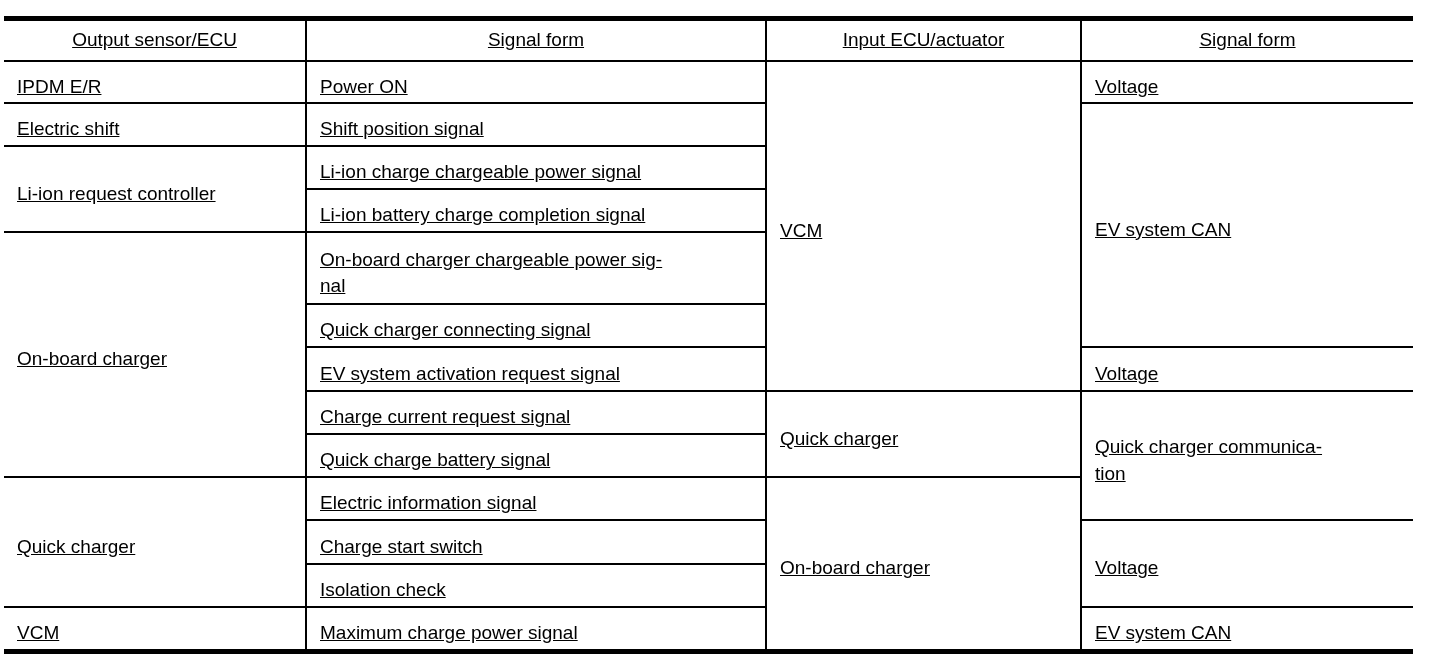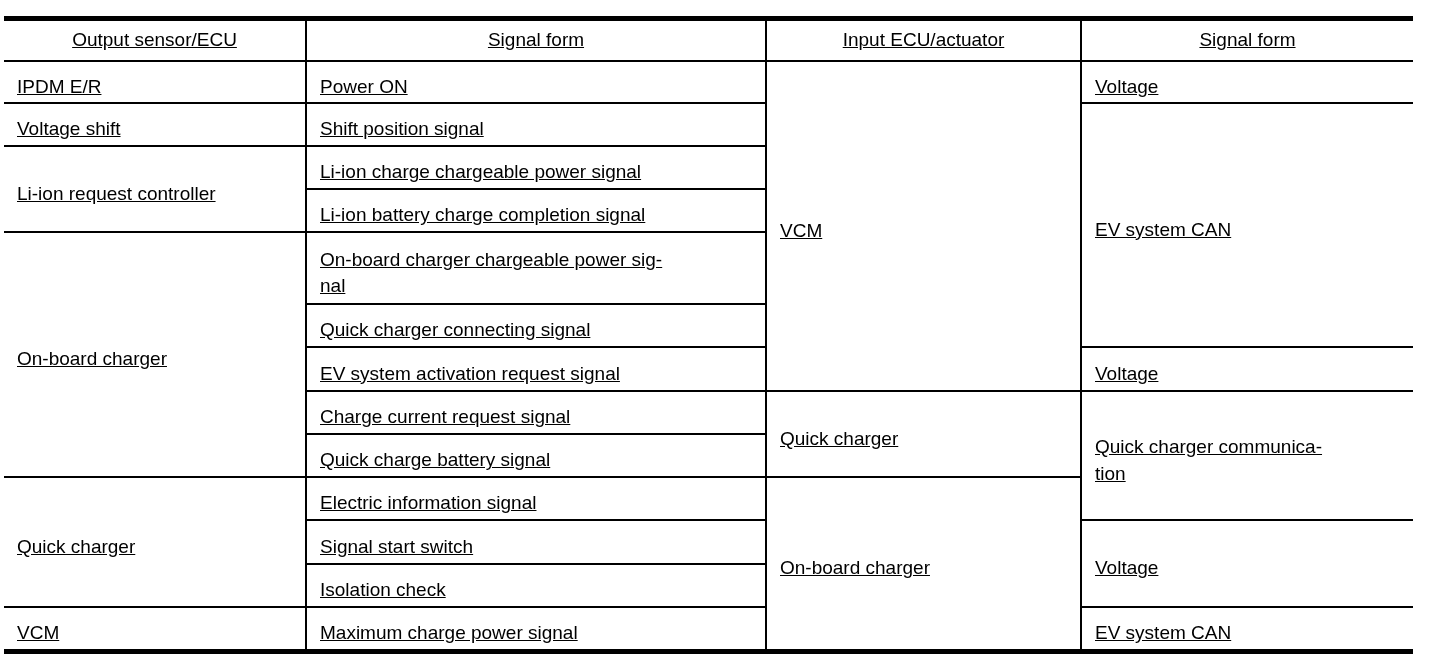--- a/index.html
+++ b/index.html
@@ -74,21 +74,21 @@
       </tr>
     </thead>
     <tbody>
       <tr class="r42">
         <td class="no-l">IPDM E/R</td>
         <td>Power ON</td>
         <td rowspan="7">VCM</td>
         <td class="no-r">Voltage</td>
       </tr>
       <tr class="r43">
-        <td class="no-l">Voltage shift</td>
+        <td class="no-l">Electric shift</td>
         <td>Shift position signal</td>
         <td class="no-r" rowspan="5">EV system CAN</td>
       </tr>
       <tr class="r43">
         <td class="no-l" rowspan="2">Li-ion request controller</td>
         <td>Li-ion charge chargeable power signal</td>
       </tr>
       <tr class="r43">
         <td>Li-ion battery charge completion signal</td>
       </tr>
@@ -112,21 +112,21 @@
       </tr>
       <tr class="r43">
         <td>Quick charge battery signal</td>
       </tr>
       <tr class="r43">
         <td class="no-l" rowspan="3">Quick charger</td>
         <td>Electric information signal</td>
         <td rowspan="4">On-board charger</td>
       </tr>
       <tr class="r44">
-        <td>Signal start switch</td>
+        <td>Charge start switch</td>
         <td class="no-r" rowspan="2">Voltage</td>
       </tr>
       <tr class="r43">
         <td>Isolation check</td>
       </tr>
       <tr class="r42">
         <td class="no-l">VCM</td>
         <td>Maximum charge power signal</td>
         <td class="no-r">EV system CAN</td>
       </tr>

